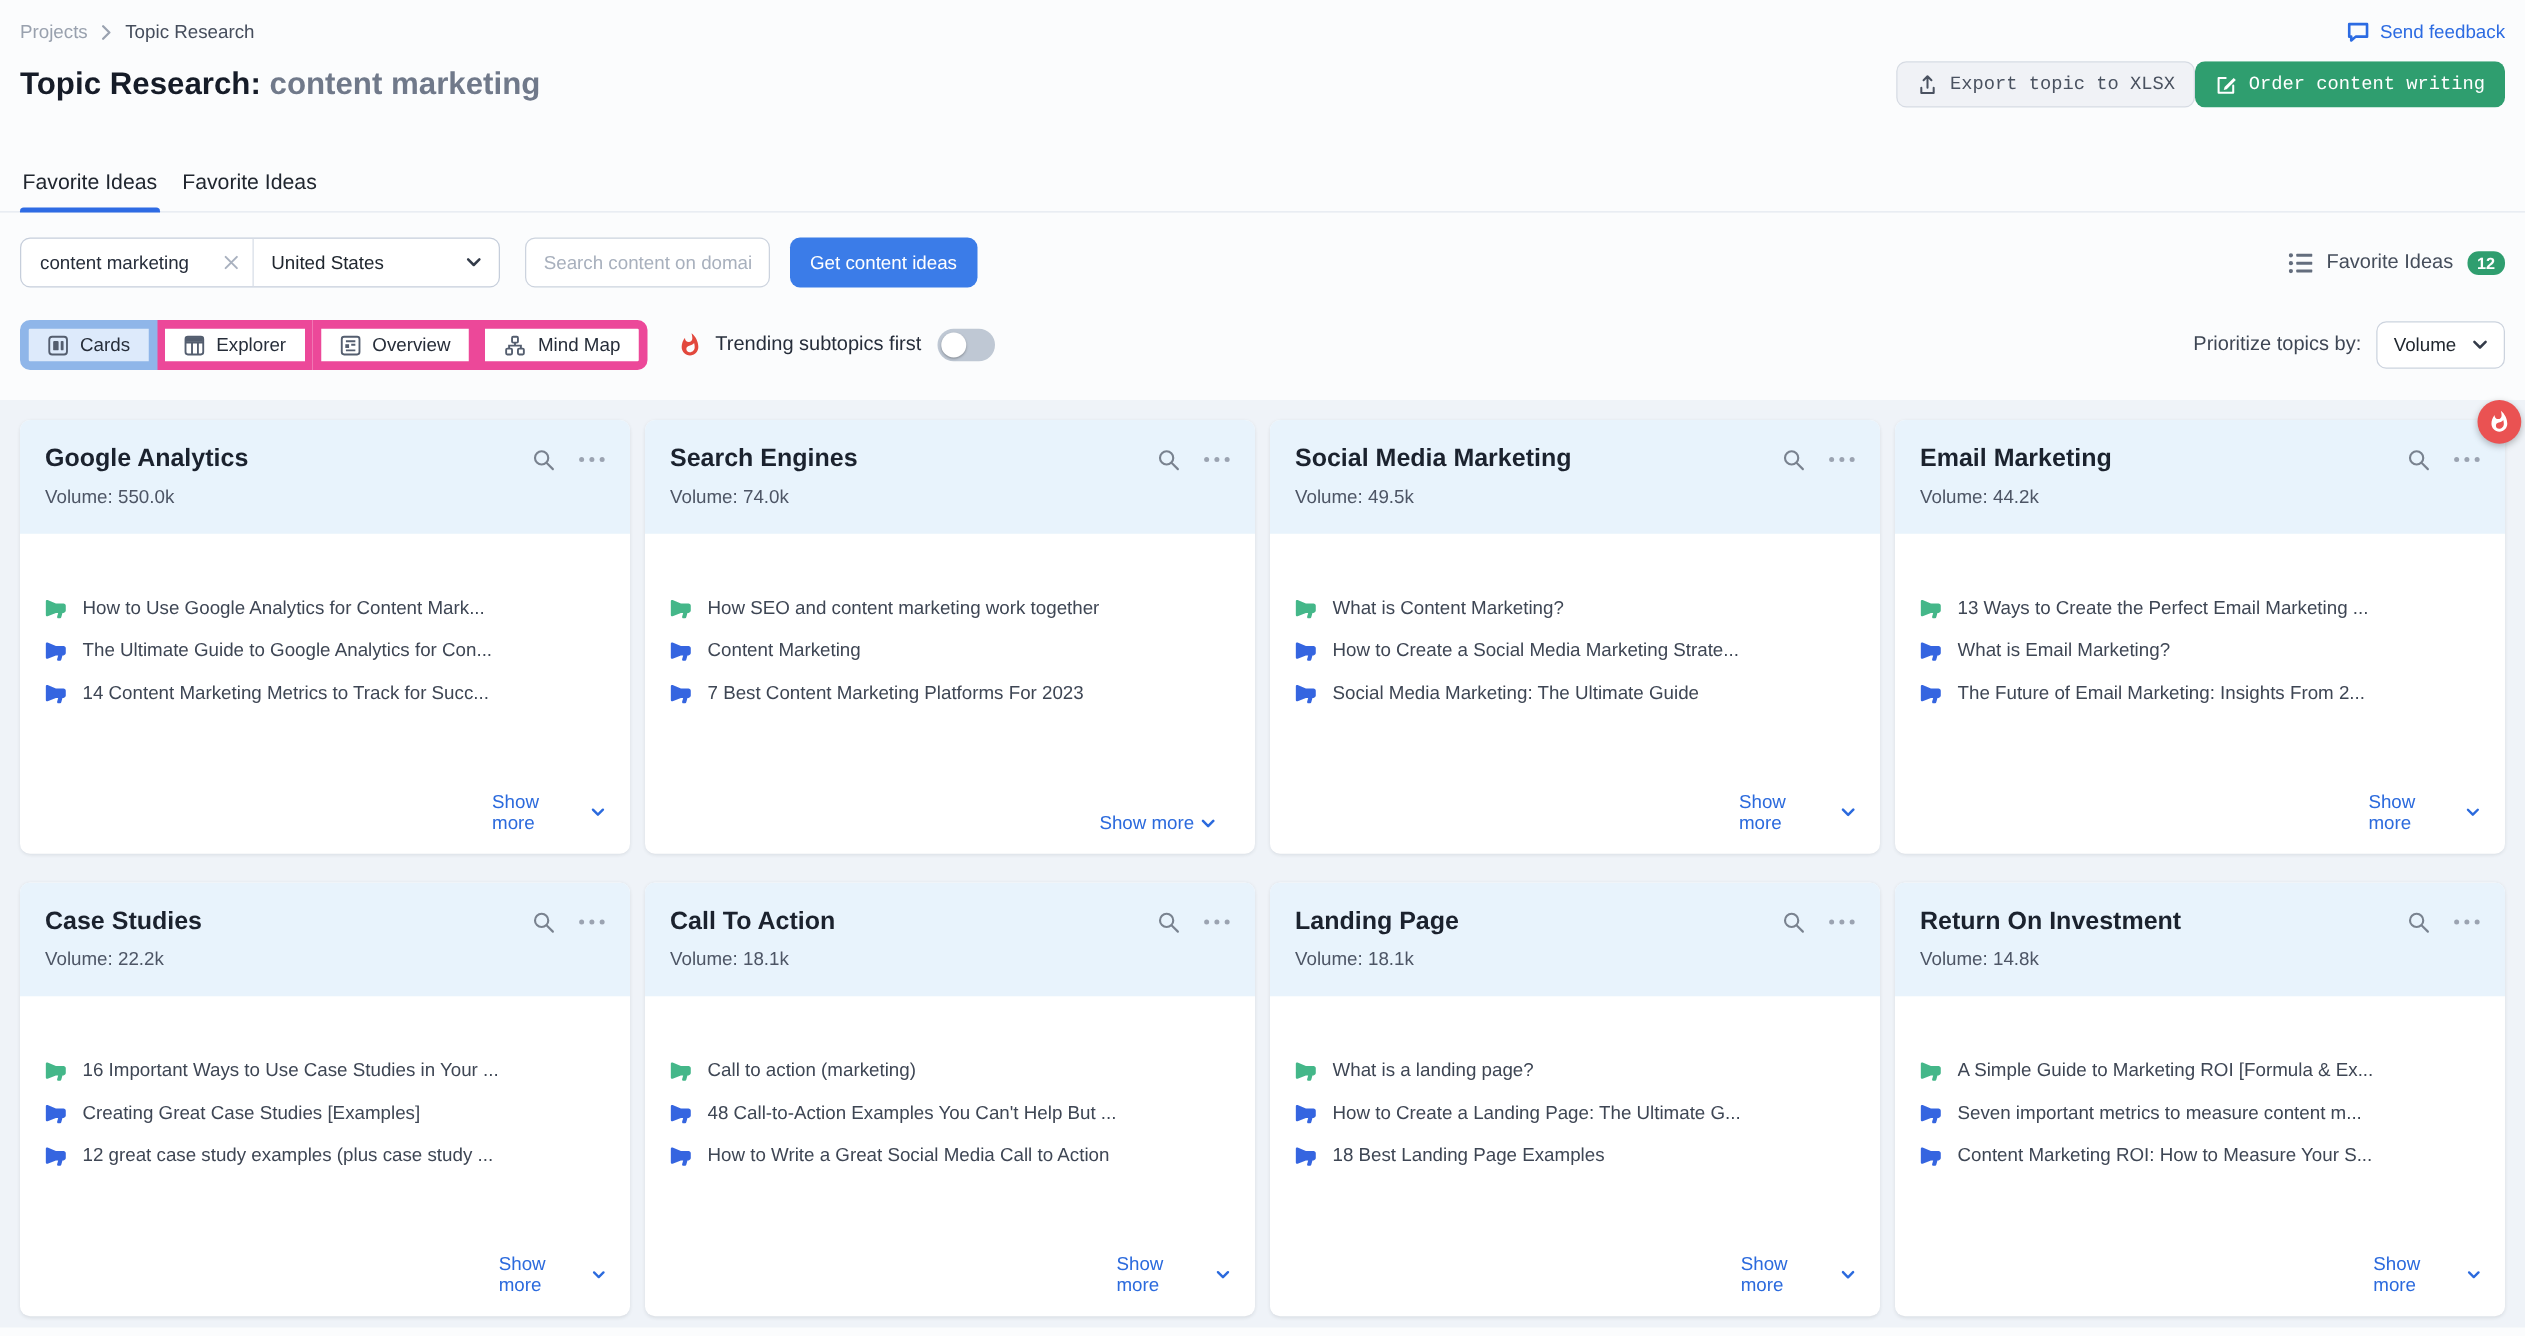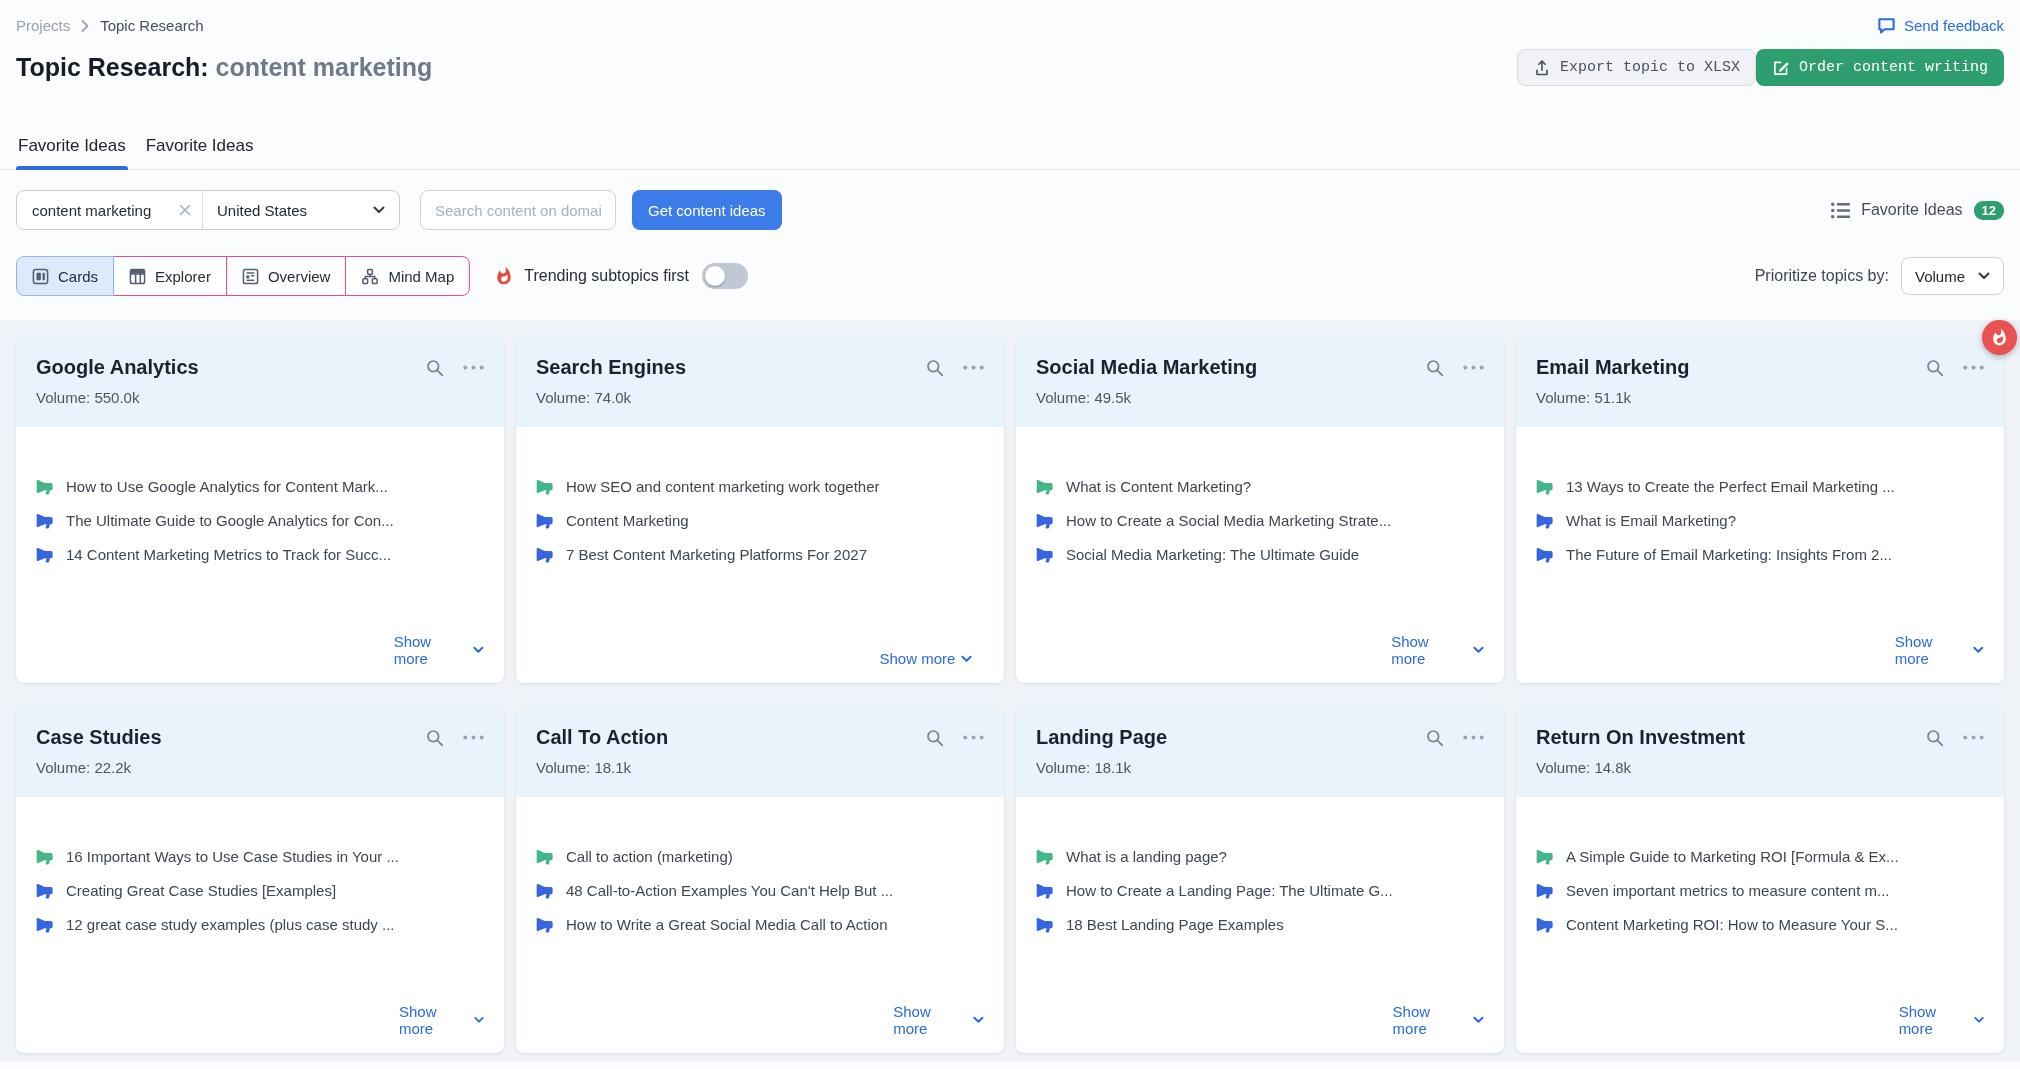--- a/index.html
+++ b/index.html
@@ -50,21 +50,21 @@
   .btn-get { margin-left:16px; height:40px; border:none; border-radius:8px; background:#3b7ce8; color:#fff;
              font-size:15px; padding:0 16px; cursor:pointer; font-family:inherit; }
   .fav-ideas { display:flex; align-items:center; gap:11px; font-size:16px; color:#454d5b; cursor:pointer; }
   .badge { background:#2f9e6f; color:#fff; font-size:13px; font-weight:700; border-radius:9px; padding:3px 8px; line-height:1; }
 
   
   .toolbar-row { margin-top:26px; display:flex; justify-content:space-between; align-items:center; }
   .toolbar-left { display:flex; align-items:center; }
   .segments { display:flex; }
   .segment { height:40px; display:flex; align-items:center; gap:9px; padding:0 15px; background:#fff;
-             border:1px solid #ec4899; font-size:15px; color:#262d39; margin-left:-1px; cursor:pointer; }
+             border:7px solid #ec4899; font-size:15px; color:#262d39; margin-left:-1px; cursor:pointer; }
   .segment:first-child { border-radius:8px 0 0 8px; margin-left:0; }
   .segment:last-child { border-radius:0 8px 8px 0; }
   .segment.active { background:#ddeafb; border-color:#8fb6e9; z-index:1; position:relative; border-radius:8px 0 0 8px; }
   .flame-inline { margin-left:24px; display:flex; }
   .trending-label { margin-left:10px; font-size:16px; color:#262d3a; }
   .toggle { margin-left:13px; width:46px; height:26px; border-radius:13px; background:#bfc8d4; position:relative; cursor:pointer; }
   .toggle .knob { position:absolute; left:3px; top:3px; width:20px; height:20px; border-radius:50%;
                   background:#fff; box-shadow:0 1px 2px rgba(0,0,0,.3); }
   .prioritize { display:flex; align-items:center; gap:12px; }
   .prioritize-label { font-size:16px; color:#3e4654; }
@@ -332,21 +332,21 @@
     <svg class="mega mega-blue" width="19" height="19" viewBox="0 0 20 20" fill="currentColor">
                 <path d="M17.8 3.2c.7-.3 1.5.2 1.5 1v11.6c0 .8-.8 1.3-1.5 1l-7-2.8H8.9l.9 3.2c.2.6-.3 1.3-1 1.3H7.3c-.5 0-.9-.3-1-.8l-1-3.7h-.9c-1.1 0-1.9-.9-1.9-1.9V8.1c0-1.1.9-1.9 1.9-1.9h6.4l7-3z"></path>
               </svg>
     <span class="hl-text">Content Marketing</span>
   </div>
 
   <div class="hl">
     <svg class="mega mega-blue" width="19" height="19" viewBox="0 0 20 20" fill="currentColor">
                 <path d="M17.8 3.2c.7-.3 1.5.2 1.5 1v11.6c0 .8-.8 1.3-1.5 1l-7-2.8H8.9l.9 3.2c.2.6-.3 1.3-1 1.3H7.3c-.5 0-.9-.3-1-.8l-1-3.7h-.9c-1.1 0-1.9-.9-1.9-1.9V8.1c0-1.1.9-1.9 1.9-1.9h6.4l7-3z"></path>
               </svg>
-    <span class="hl-text">7 Best Content Marketing Platforms For 2027</span>
+    <span class="hl-text">7 Best Content Marketing Platforms For 2023</span>
   </div>
 </div>
       <div class="show-more">
         <span>Show more</span>
         <svg width="11" height="8" viewBox="0 0 12 8" fill="none" stroke="#2b6add" stroke-width="2.2" stroke-linecap="round" stroke-linejoin="round">
               <path d="M1.5 1.5L6 6l4.5-4.5"></path>
             </svg>
       </div>
     </div>
   </div>
@@ -418,21 +418,21 @@
           </span>
           <span class="icon-btn">
             <svg width="21" height="5" viewBox="0 0 21 5" fill="#9ba3b1">
                   <circle cx="2.3" cy="2.5" r="2"></circle>
                   <circle cx="10.5" cy="2.5" r="2"></circle>
                   <circle cx="18.7" cy="2.5" r="2"></circle>
                 </svg>
           </span>
         </div>
       </div>
-      <div class="card-volume"><span>Volume:</span> <span>51.1k</span></div>
+      <div class="card-volume"><span>Volume:</span> <span>44.2k</span></div>
     </div>
     <div class="card-body">
       <div class="card-items">
   <div class="hl">
     <svg class="mega mega-green" width="19" height="19" viewBox="0 0 20 20" fill="currentColor">
                 <path d="M17.8 3.2c.7-.3 1.5.2 1.5 1v11.6c0 .8-.8 1.3-1.5 1l-7-2.8H8.9l.9 3.2c.2.6-.3 1.3-1 1.3H7.3c-.5 0-.9-.3-1-.8l-1-3.7h-.9c-1.1 0-1.9-.9-1.9-1.9V8.1c0-1.1.9-1.9 1.9-1.9h6.4l7-3z"></path>
               </svg>
     <span class="hl-text">13 Ways to Create the Perfect Email Marketing ...</span>
   </div>
 

